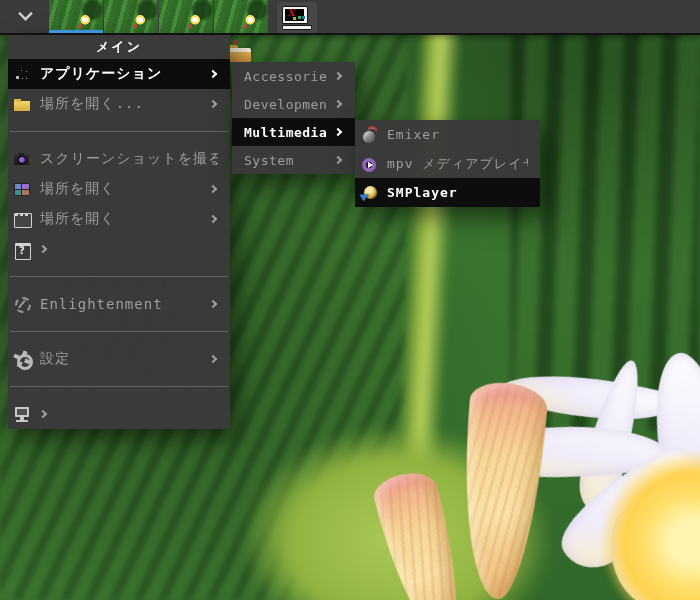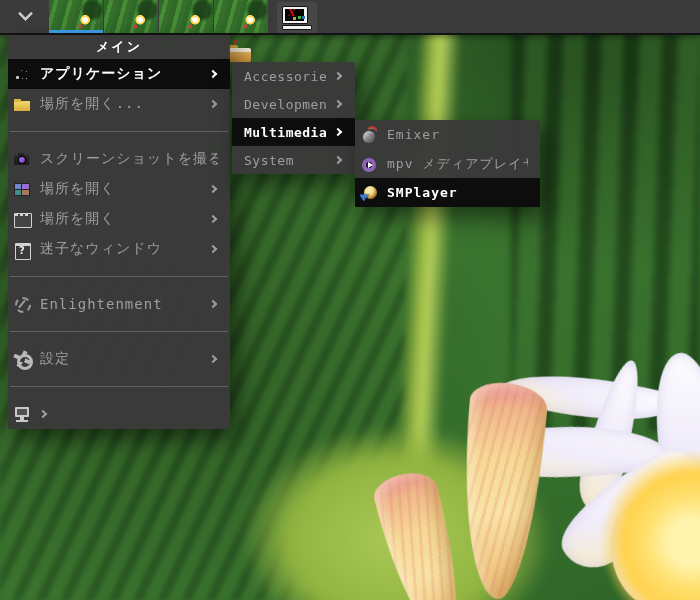--- a/index.html
+++ b/index.html
@@ -241,21 +241,20 @@
           <span class="lbl">場所を開く</span>
           <span class="arr"></span>
         </div>
         <div class="m-item">
           <span class="ic window-icon"></span>
           <span class="lbl">場所を開く</span>
           <span class="arr"></span>
         </div>
         <div class="m-item">
           <span class="ic window-question-icon"></span>
-          <span class="lbl">迷子なウィンドウ</span>
           <span class="arr"></span>
         </div>
         <div class="sep"></div>
         <div class="m-item">
           <span class="ic enlightenment-logo-icon"></span>
           <span class="lbl">Enlightenment</span>
           <span class="arr"></span>
         </div>
         <div class="sep"></div>
         <div class="m-item">

